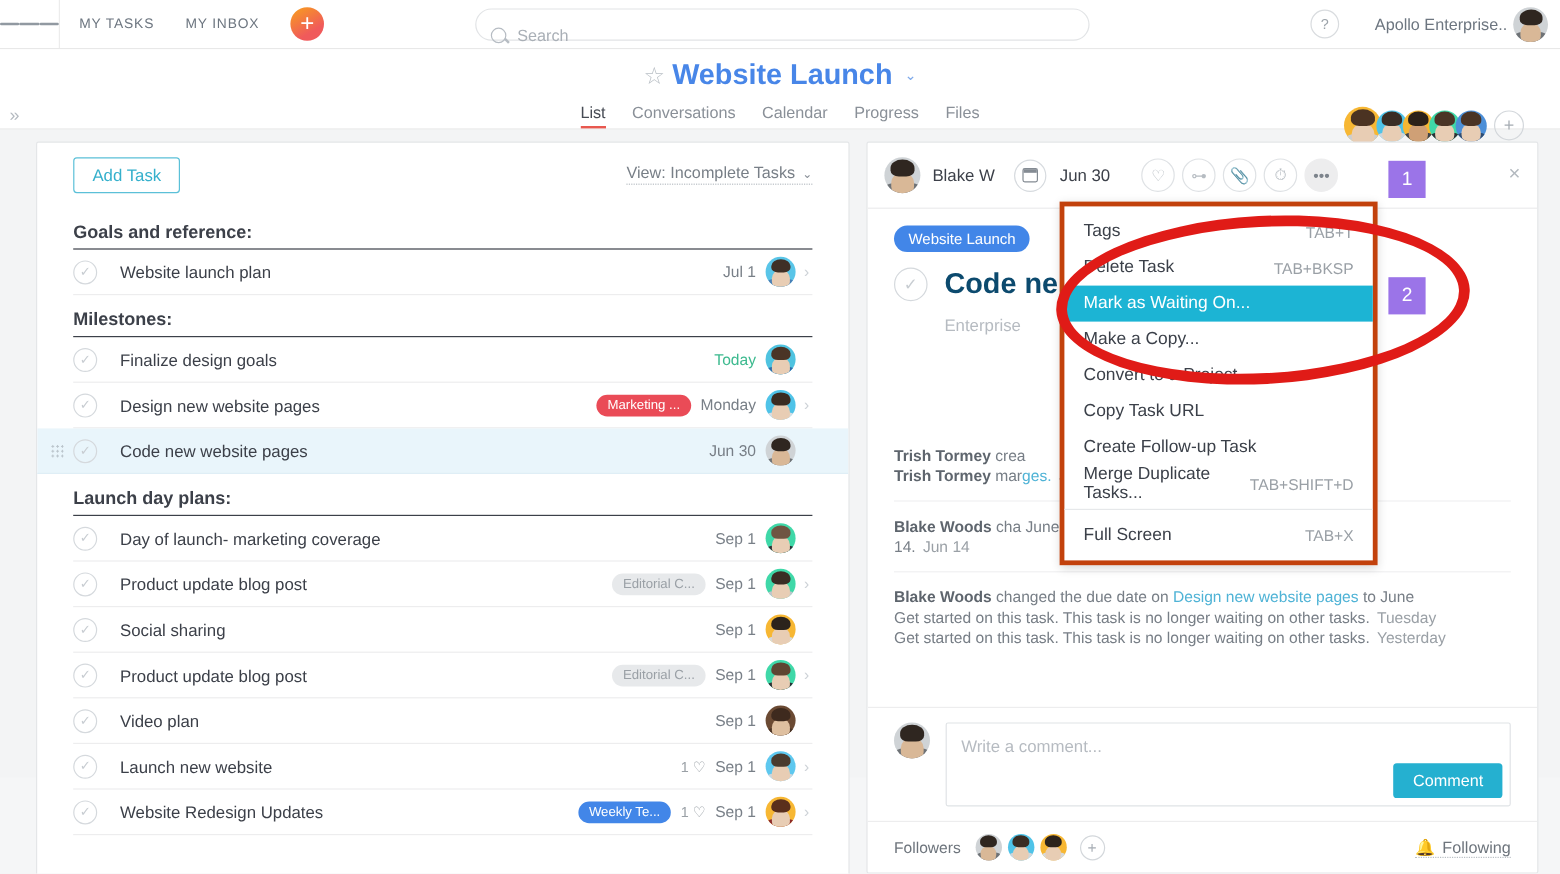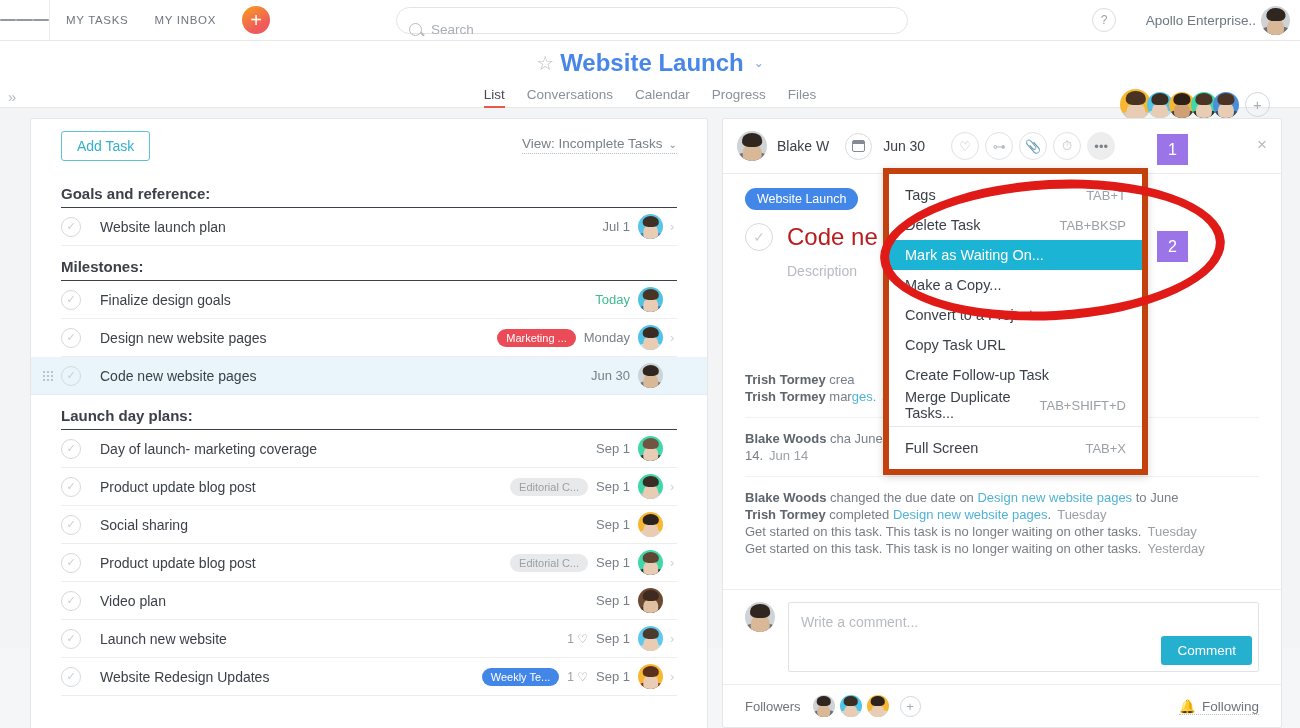--- a/index.html
+++ b/index.html
@@ -125,21 +125,21 @@
      display:flex;align-items:center;justify-content:center;font-size:13px;cursor:pointer; background:#fff;}
   .icbtn.active { background:#ededee; border-color:#ededee; color:#7d848c; }
   .dclose { position:absolute; right:14px; top:16px; color:#b3b9bf; font-size:17px; cursor:pointer;}
 
   .d-body { position:relative; padding:14px 22px 0 22px; }
   .proj-pill { display:inline-block; background:#4286e8; color:#fff; font-size:12.5px;
      padding:4px 12px; border-radius:11px; cursor:pointer;}
   .title-row { display:flex; align-items:center; margin-top:13px; }
   .title-chk { width:28px;height:28px;border-radius:50%;border:1.5px solid #d5d9dd;color:#c8cdd2;
      font-size:14px;display:flex;align-items:center;justify-content:center;margin-right:14px;flex:none;cursor:pointer;}
-  .d-title { font-size:24px; font-weight:normal; color:#b91c1c; }
+  .d-title { font-size:24px; font-weight:bold; color:#0c4a6e; }
   .d-desc { margin-left:42px; margin-top:12px; font-size:14px; color:#b6bbc1; cursor:text;}
 
   .activity { position:absolute; left:0; top:240px; width:558px; height:347px; padding:0 22px;
      font-size:13px; color:#777e86; line-height:17px; }
   .act-block { padding:12px 0 12px 0; border-bottom:1px solid #f0f1f2;}
   .act-block:last-child{border-bottom:none;}
   .act-name { font-weight:bold; color:#5e656d; }
   .act-link { color:#4fb3d6; }
   .act-ts { color:#9aa0a6; margin-left:6px; }
 
@@ -155,21 +155,21 @@
   .followbar .lbl { font-size:13px; color:#6d747c; margin-right:12px; }
   .fav { margin-right:5px; }
   .addfollower { width:21px;height:21px;border-radius:50%;border:1px solid #d3d7db;color:#a7adb4;
      font-size:13px;display:flex;align-items:center;justify-content:center;margin-left:6px;cursor:pointer;}
   .following { margin-left:auto; font-size:13.5px; color:#6d747c; border-bottom:1px dotted #b8bec4;
      cursor:pointer;}
   .bell { margin-right:6px; color:#8a9098; }
 
   
   .menu { position:absolute; left:883px; top:168px; width:265px;
-     background:#fff; border:6px solid #c2410c; box-shadow:0 2px 8px rgba(0,0,0,.16);
+     background:#fff; border:4px solid #c2410c; box-shadow:0 2px 8px rgba(0,0,0,.16);
      padding:6px 0; z-index:40; }
   .mi { height:30px; display:flex; align-items:center; padding:0 16px; font-size:14.5px;
      color:#3b4049; cursor:pointer; }
   .mi .sc { margin-left:auto; color:#9aa0a6; font-size:13px; }
   .mi.hl { background:#1cb4d4; color:#fff; }
   .msep { height:1px; background:#e6e8ea; margin:6px 0; }
 
   
   .badge { position:absolute; width:31px; height:31px; background:#9b74e8; color:#fff;
      font-size:16px; display:flex; align-items:center; justify-content:center; z-index:60;}
@@ -408,35 +408,34 @@
         </span>
       <span class="dclose">×</span>
     </div>
 
     <div class="d-body">
       <span class="proj-pill">Website Launch</span>
       <div class="title-row">
         <span class="title-chk">✓</span>
         <span class="d-title">Code ne</span>
       </div>
-      <div class="d-desc">Description</div>
+      <div class="d-desc">Enterprise</div>
     </div>
 
     <div class="activity" id="activity">
         <div class="act-block">
           <div><span class="act-name">Trish Tormey</span><span> crea</span></div>
           <div><span class="act-name">Trish Tormey</span><span> mar</span><span class="act-link">ges.</span><span class="act-ts">Jun 7</span></div>
         </div>
         <div class="act-block">
           <div><span class="act-name">Blake Woods</span><span> cha</span><span> June</span></div>
           <div><span>14.</span><span class="act-ts">Jun 14</span></div>
         </div>
         <div class="act-block">
           <div><span class="act-name">Blake Woods</span><span> changed the due date on </span><span class="act-link">Design new website pages</span><span> to June</span></div>
-          <div><span class="act-name">Trish Tormey</span><span> completed </span><span class="act-link">Design new website pages</span><span>.</span><span class="act-ts">Tuesday</span></div>
           <div><span>Get started on this task. This task is no longer waiting on other tasks.</span><span class="act-ts">Tuesday</span></div>
           <div><span>Get started on this task. This task is no longer waiting on other tasks.</span><span class="act-ts">Yesterday</span></div>
         </div>
       </div>
 
     <div class="commentbar">
       <span class="av" id="cmav" style="width:30px;height:30px;background:#cfd3d6">
           <span class="body" style="background:#6e7276"></span>
           <span class="face" style="background:#d9b897"></span>
           <span class="hair" style="background:#2f2620"></span>

